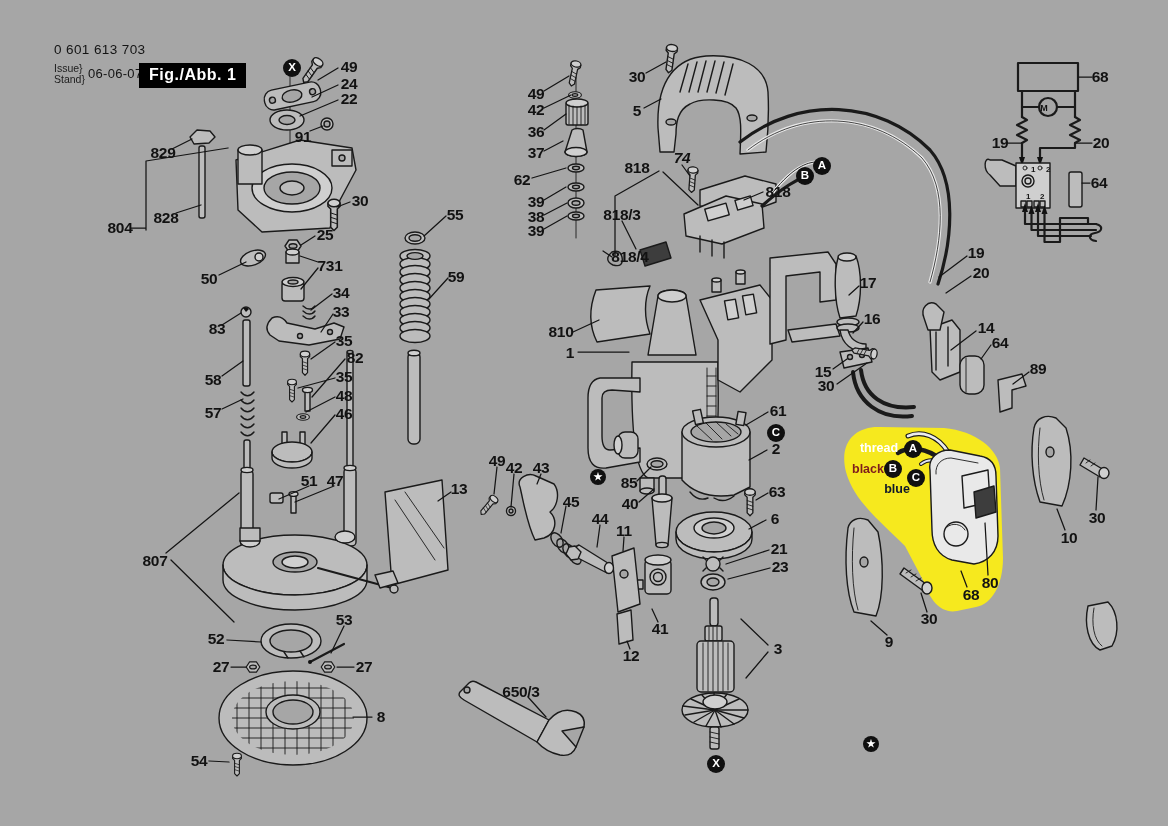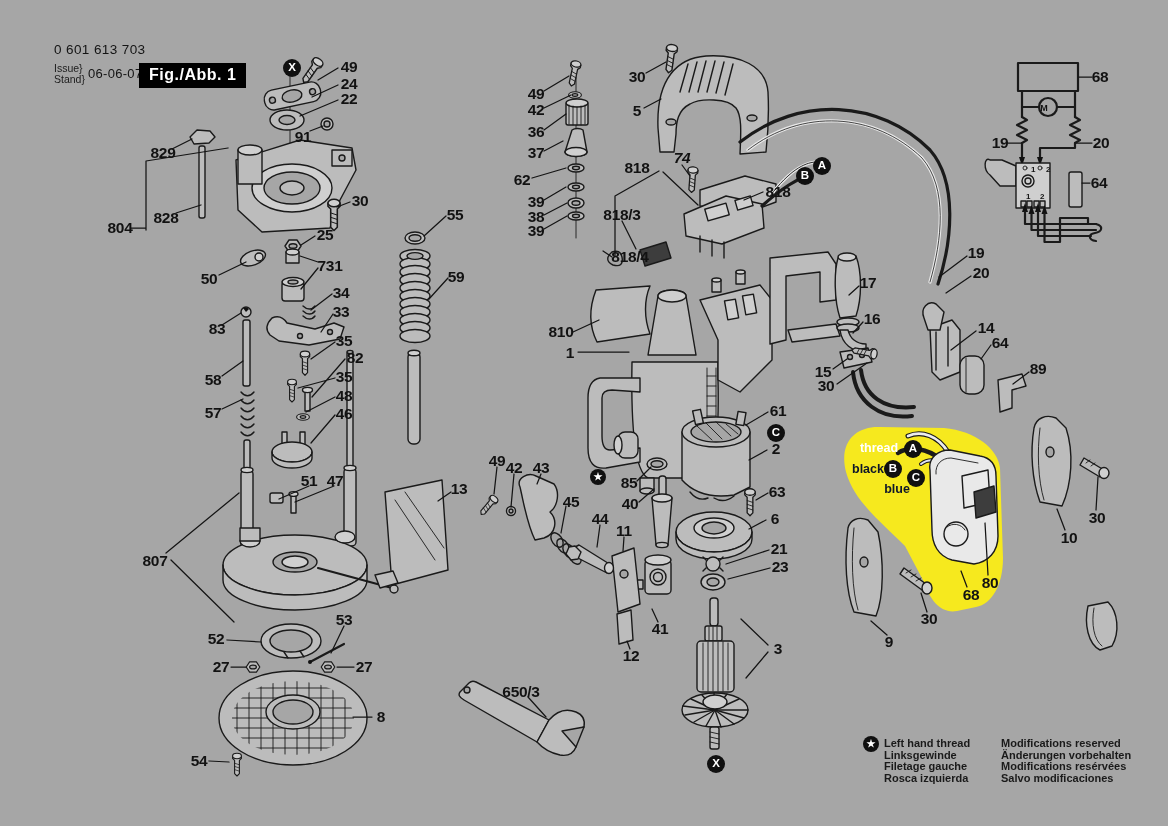--- a/index.html
+++ b/index.html
@@ -617,30 +617,18 @@
       <div class="badge" style="left: 776px; top: 433px;">C</div>
       <div class="badge" style="left: 913px; top: 449px;">A</div>
       <div class="badge" style="left: 893px; top: 469px;">B</div>
       <div class="badge" style="left: 916px; top: 478px;">C</div>
       <div class="badge" style="left: 716px; top: 764px;">X</div>
       <div class="badge star" style="left: 598px; top: 477px;">★</div>
       <div class="badge star" style="left: 871px; top: 744px;">★</div>
     </div>
 <div id="wire-label-layer">
       <div class="wire-label" style="left: 879px; top: 448px; color: rgb(255, 255, 255);">thread</div>
-      <div class="wire-label" style="left: 868px; top: 469px; color: #0f172a;">black</div>
+      <div class="wire-label" style="left: 868px; top: 469px; color: #7f1d1d;">black</div>
       <div class="wire-label" style="left: 897px; top: 489px; color: #0f172a;">blue</div>
     </div>
 
-<div id="legend-left" class="legend-col">
-      <div class="legend-line">Left hand thread</div>
-      <div class="legend-line">Linksgewinde</div>
-      <div class="legend-line">Filetage gauche</div>
-      <div class="legend-line">Rosca izquierda</div>
-    </div>
-<div id="legend-right" class="legend-col">
-      <div class="legend-line">Modifications reserved</div>
-      <div class="legend-line">Änderungen vorbehalten</div>
-      <div class="legend-line">Modifications resérvées</div>
-      <div class="legend-line">Salvo modificaciones</div>
-    </div>
 
 </div>
 
 </body></html>

